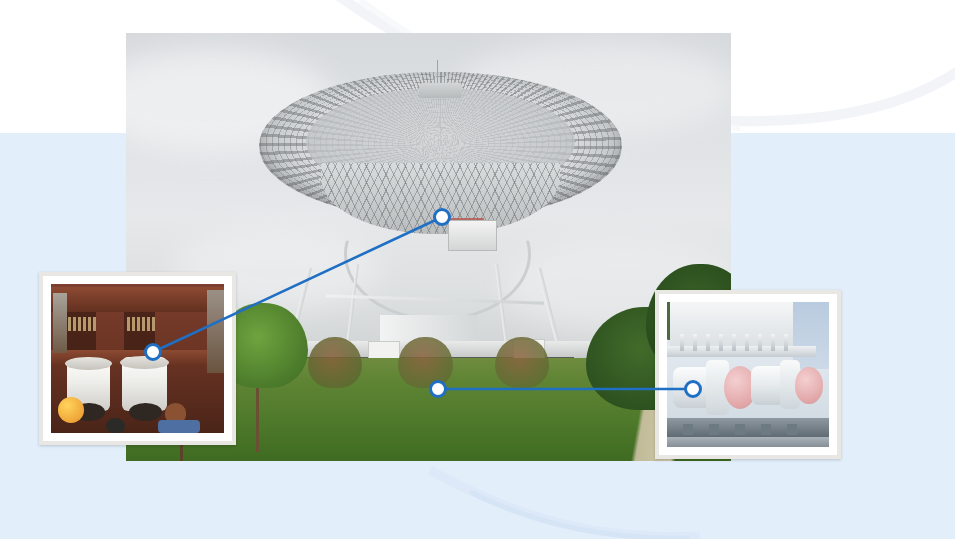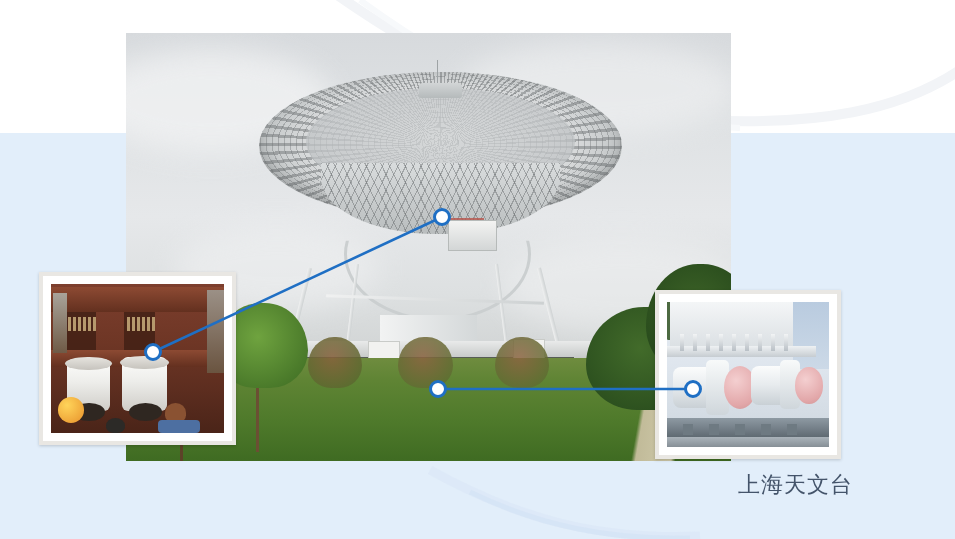--- a/index.html
+++ b/index.html
@@ -266,15 +266,14 @@
   <svg class="connectors" viewBox="0 0 955 539">
     <line x1="442" y1="217" x2="153" y2="352" stroke="#1f6fc4" stroke-width="2.6"></line>
     <line x1="438" y1="389" x2="693" y2="389" stroke="#1f6fc4" stroke-width="2.6"></line>
 
     <circle cx="442" cy="217" r="7.5" fill="#ffffff" stroke="#1f6fc4" stroke-width="3"></circle>
     <circle cx="153" cy="352" r="7.5" fill="#ffffff" stroke="#1f6fc4" stroke-width="3"></circle>
     <circle cx="438" cy="389" r="7.5" fill="#ffffff" stroke="#1f6fc4" stroke-width="3"></circle>
     <circle cx="693" cy="389" r="7.5" fill="#ffffff" stroke="#1f6fc4" stroke-width="3"></circle>
   </svg>
 
-  <div class="caption">上海天文台</div>
 
 </div>
 
 </body></html>

